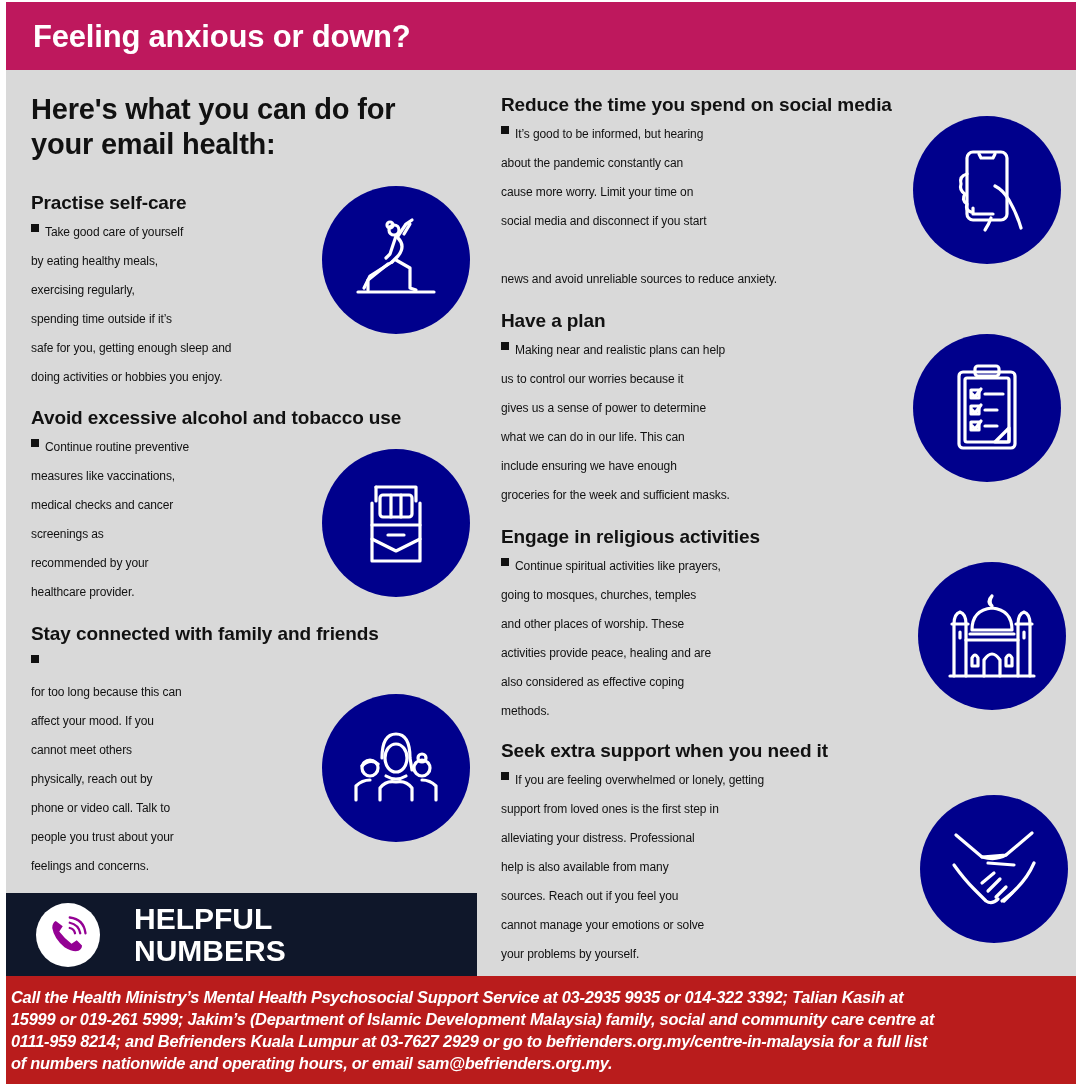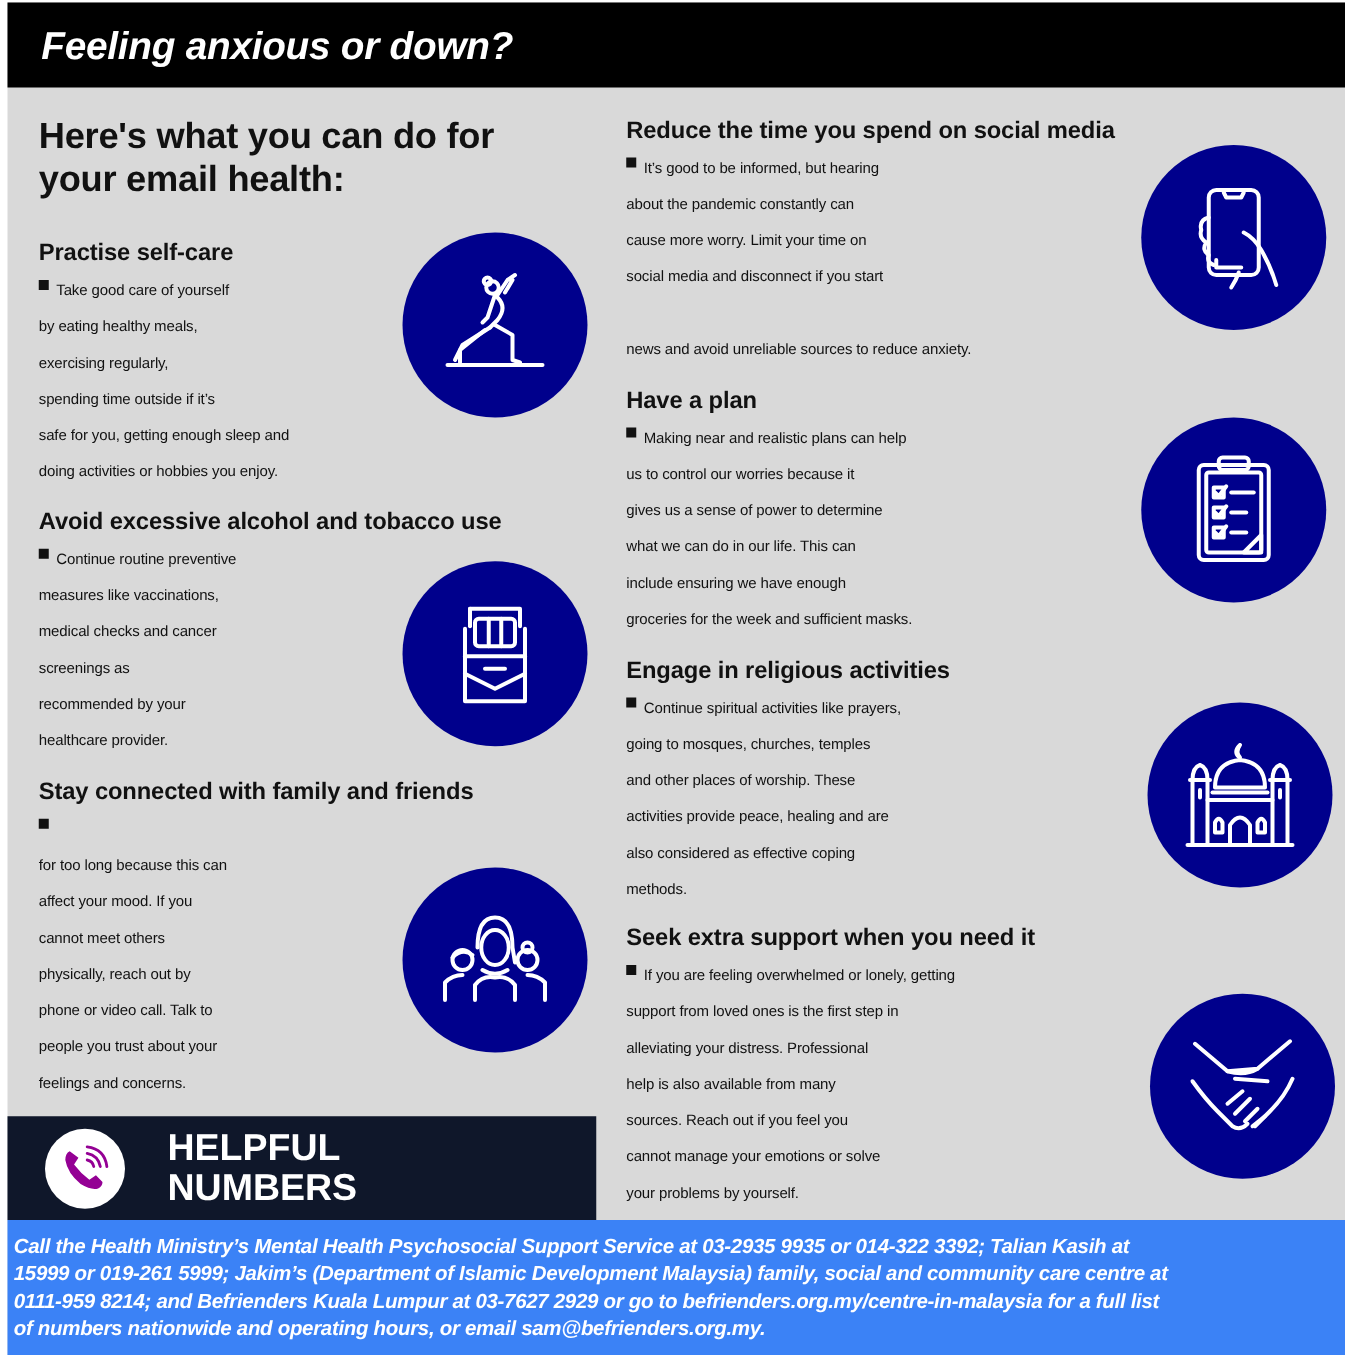--- a/index.html
+++ b/index.html
@@ -1,40 +1,40 @@
 <!DOCTYPE html>
 <html><head>
 <meta charset="utf-8">
 <style>
   * { box-sizing: border-box; margin: 0; padding: 0; }
   html, body { width: 1080px; height: 1085px; background: #ffffff; overflow: hidden; }
   body { font-family: "Liberation Sans", sans-serif; color: #111; position: relative; }
 
   .frame { position: absolute; left: 6px; top: 2px; width: 1070px; height: 1082px; background: #d9d9d9; }
 
-  .header { position: absolute; left: 6px; top: 2px; width: 1070px; height: 68px; background: #000000; font-style: italic; }
+  .header { position: absolute; left: 6px; top: 2px; width: 1070px; height: 68px; background: #be185d; }
   .header h1 { position: absolute; left: 27px; top: 17px; color: #fff; font-size: 31px; font-weight: 700; letter-spacing: -0.2px; }
 
   .intro { position: absolute; left: 31px; top: 92px; font-size: 29px; line-height: 35px; font-weight: 700; color: #111; letter-spacing: -0.2px; }
 
   .section { position: absolute; }
   .section h3 { font-size: 19px; font-weight: 700; line-height: 22px; color: #111; letter-spacing: -0.1px; }
   .section p { font-size: 12px; line-height: 29px; color: #111; letter-spacing: -0.1px; }
   .bullet { display: inline-block; width: 8px; height: 8px; background: #111; margin-right: 6px; vertical-align: 4px; }
 
   .badge { position: absolute; width: 148px; height: 148px; border-radius: 50%; background: #00008c; display: flex; align-items: center; justify-content: center; }
   .badge svg { width: 100px; height: 100px; }
   .badge svg * { fill: none; stroke: #fff; stroke-width: 3.2; stroke-linecap: round; stroke-linejoin: round; }
 
   .helpful { position: absolute; left: 6px; top: 893px; width: 471px; height: 83px; background: #0f172a; }
   .phone-circle { position: absolute; left: 30px; top: 10px; width: 64px; height: 64px; border-radius: 50%; background: #fff; display: flex; align-items: center; justify-content: center; }
   .phone-circle svg { width: 42px; height: 42px; }
   .helpful .title { position: absolute; left: 128px; top: 10px; color: #fff; font-size: 30px; line-height: 32px; font-weight: 700; }
 
-  .footer { position: absolute; left: 6px; top: 976px; width: 1070px; height: 108px; background: #3b82f6; }
+  .footer { position: absolute; left: 6px; top: 976px; width: 1070px; height: 108px; background: #b91c1c; }
   .footer p { position: absolute; left: 5px; top: 10px; width: 1058px; color: #fff; font-size: 16.4px; line-height: 22px; font-weight: 700; font-style: italic; letter-spacing: -0.25px; }
 </style>
 </head>
 <body>
 
 <div class="frame"></div>
 
 <div class="header">
   <h1>Feeling anxious or down?</h1>
 </div>

